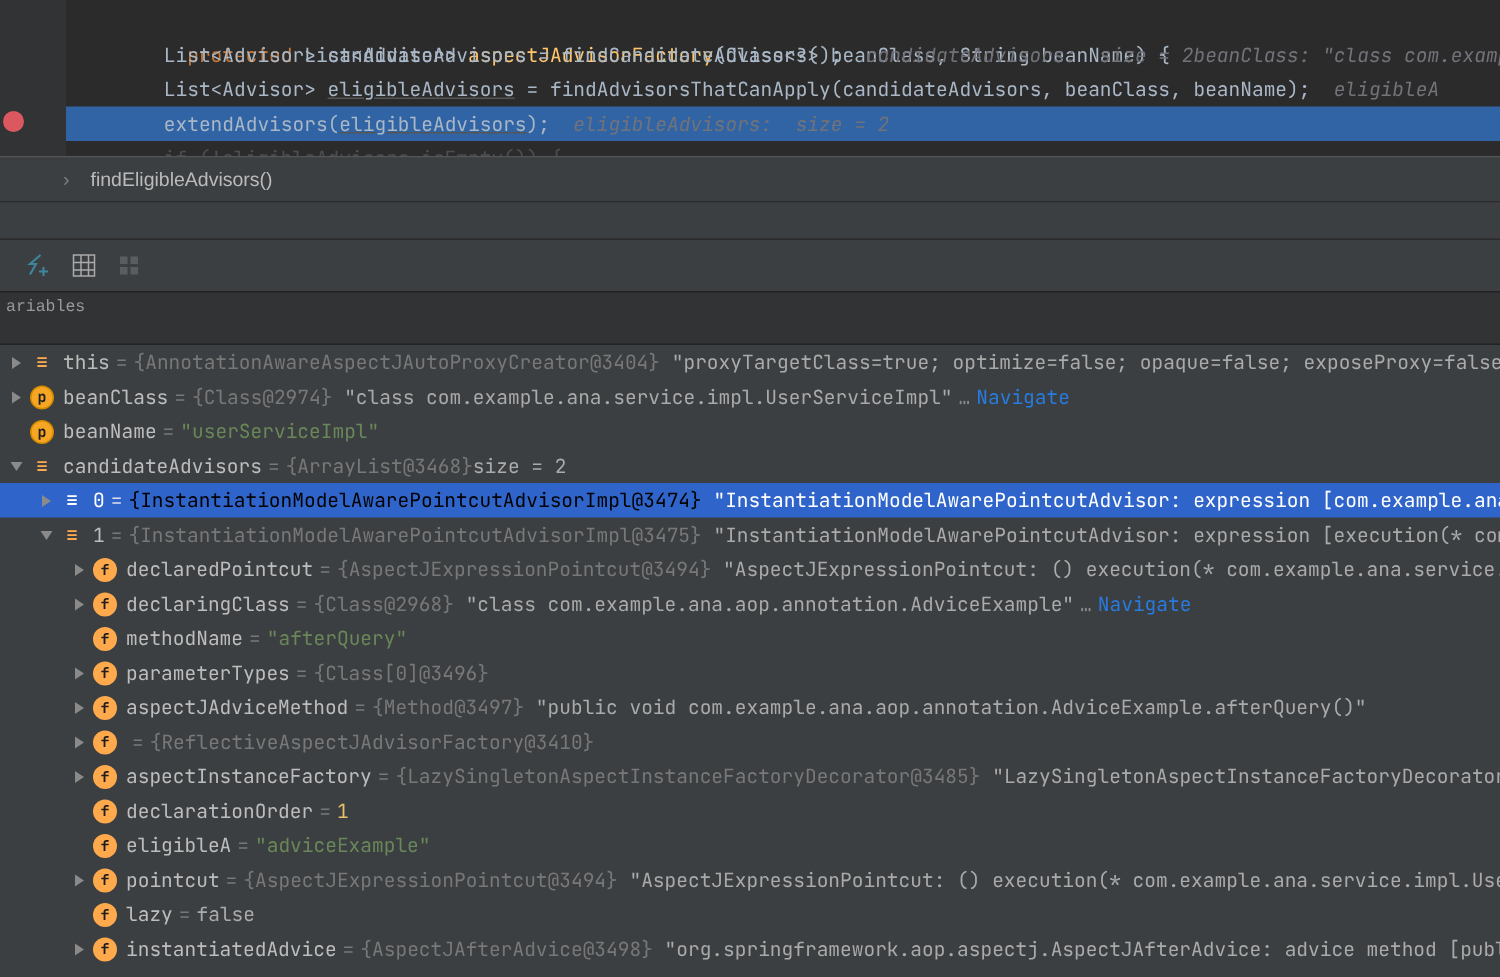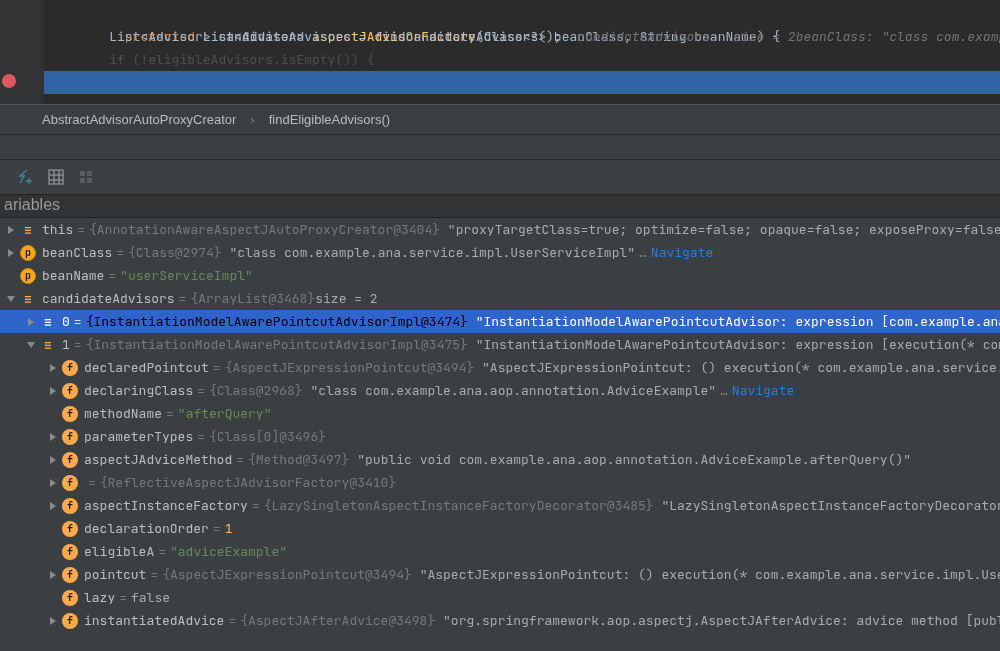--- a/index.html
+++ b/index.html
@@ -81,25 +81,26 @@
     display: flex; align-items: center; gap: 14px;
     height: 34px; padding-left: 18px;
     background: var(--bg-panel);
   }
   .tb-ico { width:16px; height:16px; display:flex; align-items:center; justify-content:center; }
   .tb-ico svg { display:block; }
 
   
   .panel-header {
     background: var(--bg-dark);
-    height: 24px; line-height: 20px;
-    font-size: 16px; color: #999;
+    height: 36px; line-height: 20px;
+    font-size: 11px; color: #999;
     padding-left: 4px;
     border-top: 1px solid #222;
     border-bottom: 1px solid #222;
+    font-family: Liberation Mono, monospace;
   }
 
   
   .tree { overflow: hidden; font-family: "JetBrains Mono","Fira Code",Consolas,monospace; font-size:13px; }
   .row {
     display: flex; align-items: center;
     height: 23px; width: 100%;
     white-space: nowrap;
     padding-left: 4px;
   }
@@ -149,26 +150,27 @@
 <div class="editor">
   <div class="gutter"></div>
   <div class="gutter-bp"></div>
   <div class="exec"></div>
 
   <div class="codelines mono">
     <div class="codeline">
       <span class="kw">protected </span><span class="ty">List&lt;Advisor&gt;</span><span class="mt"> aspectJAdvisorFactory</span><span class="ty">(Class&lt;?&gt; beanClass, String beanName) {</span><span class="inlay">  beanClass: "class com.exampl</span>
     </div>
     <div class="codeline">    <span class="ty">List&lt;Advisor&gt; candidateAdvisors = findCandidateAdvisors();</span><span class="inlay">  candidateAdvisors:  size = 2</span></div>
+    <div class="codeline">    <span class="ty">List&lt;Advisor&gt; </span><span class="ty ul">eligibleAdvisors</span><span class="ty"> = findAdvisorsThatCanApply(candidateAdvisors, beanClass, beanName);</span><span class="inlay">  eligibleA</span></div>
+    <div class="codeline" style="position:relative;z-index:1;">    <span class="ty">extendAdvisors(</span><span class="ty ul">eligibleAdvisors</span><span class="ty">);</span><span class="inlay">  eligibleAdvisors:  size = 2</span></div>
     <div class="codeline" style="opacity:.25">    <span class="ty">if (!eligibleAdvisors.isEmpty()) {</span></div>
   </div>
 </div>
 
 <div class="breadcrumb">
-  <span>AbstractAdvisorAutoProxyCreator</span>
   <span class="bc-sep">›</span>
   <span>findEligibleAdvisors()</span>
 </div>
 
 <div class="spacer"></div>
 
 <div class="toolbar">
   <span class="tb-ico">
     <svg width="16" height="16" viewBox="0 0 16 16">
         <path d="M2 14 L6 7 L2 7 L9 1" stroke="#3e86a0" stroke-width="1.4" fill="none"></path>

